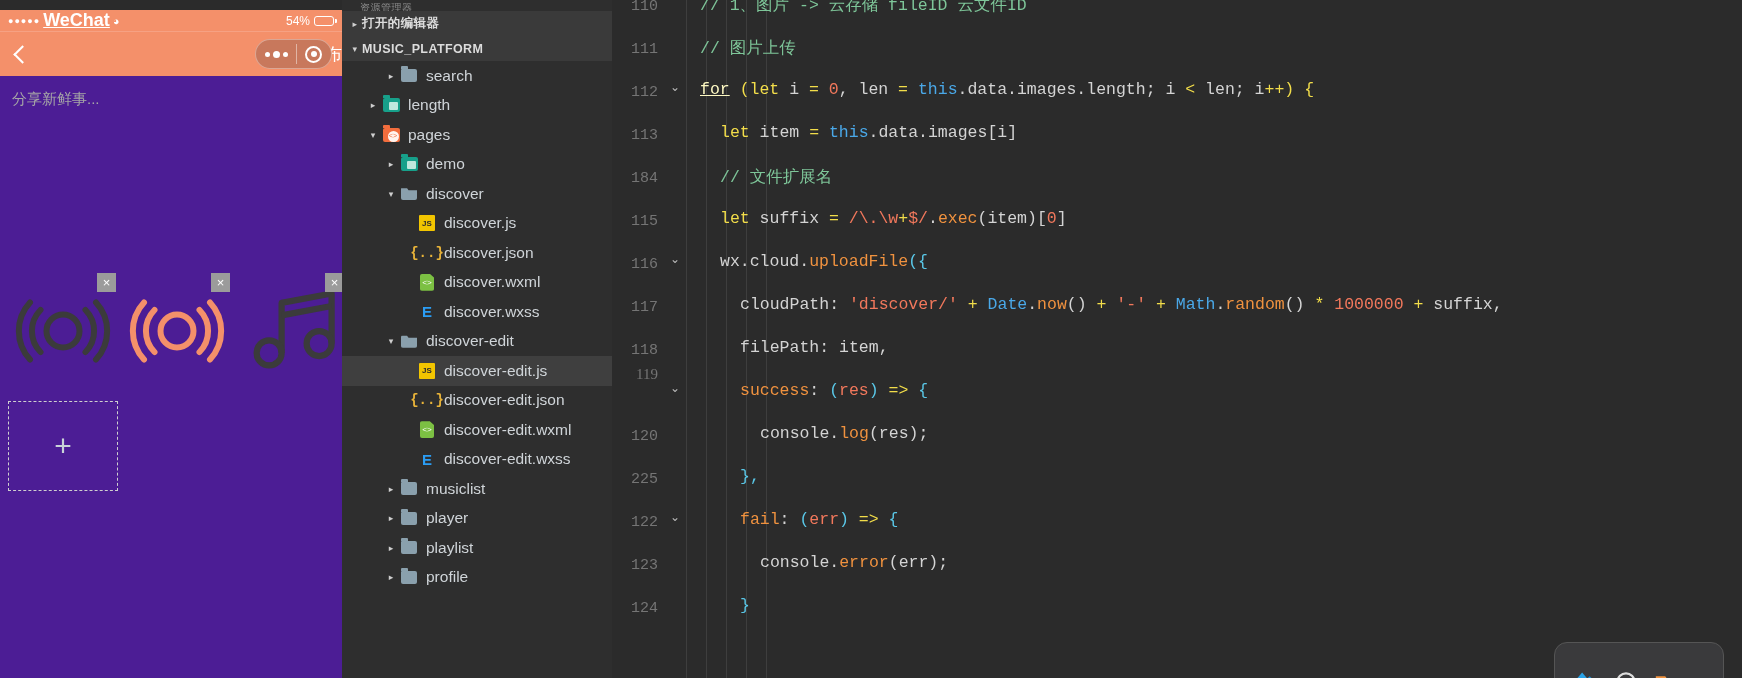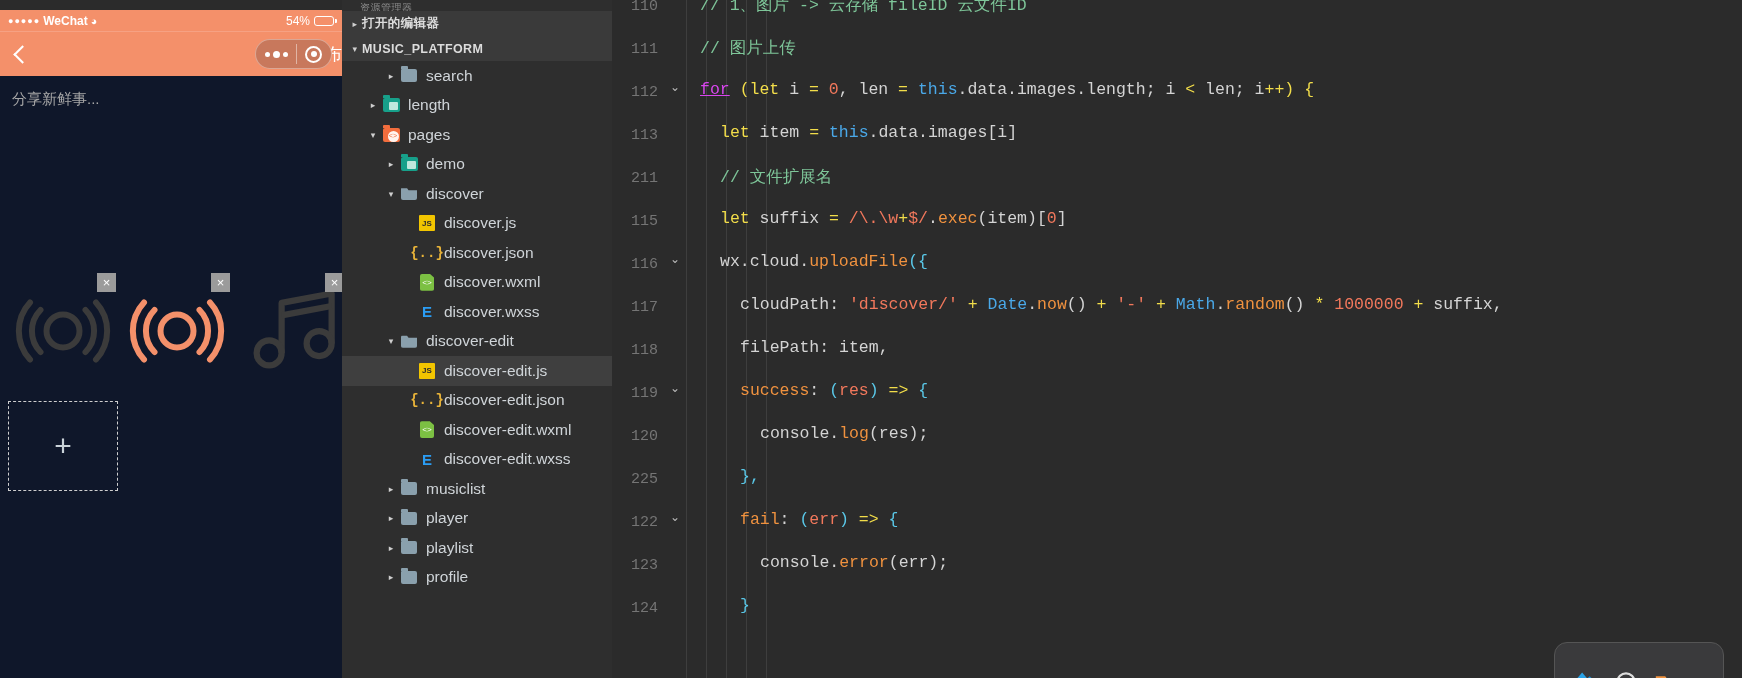--- a/index.html
+++ b/index.html
@@ -8,21 +8,21 @@
   .screen { position:relative; width:1742px; height:678px; display:flex; }
 
   
   .sim { width:342px; height:678px; background:#ffffff; position:relative;
     flex:0 0 342px; overflow:hidden; }
   .sim-topbar { height:10px; background:#2b2b2b; }
   .sim-status { height:22px; background:#f4906a; display:flex; align-items:center;
     color:#fff; font-size:13px; position:relative; padding:0 8px;
     border-bottom:1px solid #f6a183; }
   .sim-status .dots { letter-spacing:1px; font-size:9px; margin-right:3px; }
-  .sim-status .carrier { font-size:12px; font-weight:600; }
+  .sim-status .carrier { font-size:18px; font-weight:600;text-decoration:underline; }
   .sim-status .wifi { margin-left:3px; font-size:11px; }
   .sim-status .time { position:absolute; left:0; right:0; text-align:center;
     font-size:13px; font-weight:600; pointer-events:none; }
   .sim-status .batt { margin-left:auto; display:flex; align-items:center; gap:4px;
     font-size:12px; z-index:2; }
   .batt-shell { width:20px; height:10px; border:1.5px solid #fff; border-radius:3px;
     position:relative; }
   .batt-shell:after { content:""; position:absolute; right:-4px; top:2.5px;
     width:2px; height:4px; background:#fff; border-radius:0 1px 1px 0; }
 
@@ -36,21 +36,21 @@
     background:#c8785c; border-radius:17px; height:30px; padding:0 9px; gap:8px;
     border:1px solid rgba(255,255,255,.35); }
   .cap-dots { display:flex; align-items:center; gap:3px; }
   .cap-dots i { width:5px; height:5px; border-radius:50%; background:#fff; display:block; }
   .cap-dots i.big { width:7px; height:7px; }
   .cap-sep { width:1px; height:20px; background:rgba(255,255,255,.45); }
   .cap-target { width:17px; height:17px; border:2px solid #fff; border-radius:50%;
     display:flex; align-items:center; justify-content:center; }
   .cap-target b { width:6px; height:6px; background:#fff; border-radius:50%; display:block; }
 
-  .sim-body { background:#0f172a; height:calc(678px - 76px); position:relative; }
+  .sim-body { background:#4c1d95; height:calc(678px - 76px); position:relative; }
   .placeholder { color:#a6a6a6; font-size:15px; padding:14px 12px 0 12px; }
 
   .thumbs { position:absolute; top:200px; left:8px; display:flex; gap:4px; }
   .thumb { width:110px; height:110px; position:relative; display:flex;
     align-items:center; justify-content:center; }
   .thumb .xbadge { position:absolute; top:-3px; right:2px; width:19px; height:19px;
     background:#9b9b9b; color:#fff; font-size:13px; line-height:19px;
     text-align:center; }
   .add-box { position:absolute; top:325px; left:8px; width:110px; height:90px;
     border:1px dashed #cfcfcf; display:flex; align-items:center; justify-content:center;
@@ -113,21 +113,21 @@
   .gutter { width:70px; flex:0 0 70px; position:relative; background:#2b2b2b; }
   .gnum { position:absolute; right:24px; color:#757575; font-size:15px;
     font-family:"Liberation Mono","DejaVu Sans Mono",monospace; text-align:right; }
   .gfold { position:absolute; right:2px; color:#b9b9b9; font-size:12px; }
   .code { flex:1; position:relative; padding-left:18px;
     font-family:"Liberation Mono","DejaVu Sans Mono",monospace;
     font-size:16.5px; color:#d4d4d4; white-space:pre; }
   .cline { position:absolute; left:18px; white-space:pre; }
   .vline { position:absolute; width:1px; background:#3e3e3e; top:0; bottom:0; }
   .c-cm { color:#7ec699; }
-  .c-kw { color:#d946ef;text-decoration:underline; }
+  .c-kw { color:#fef9c3;text-decoration:underline; }
   .c-let { color:#f2dd4a; }
   .c-num { color:#f2785c; }
   .c-str { color:#f2785c; }
   .c-this { color:#4aa8e8; }
   .c-fn { color:#f0923f; }
   .c-op { color:#f2dd4a; }
   .c-par { color:#5ac8e8; }
   .c-arg { color:#f2785c; }
   .c-pl { color:#d4d4d4; }
   .c-br1 { color:#f2dd4a; }
@@ -351,27 +351,27 @@
       </div>
   </div>
 
   <div class="editor">
     <div class="gutter" id="gutter">
         <div class="gnum" style="top: -2px;">110</div>
         <div class="gnum" style="top: 41px;">111</div>
         <div class="gnum" style="top: 84px;">112</div>
         <div class="gfold" style="top: 80px;">⌄</div>
         <div class="gnum" style="top: 127px;">113</div>
-        <div class="gnum" style="top: 170px;">211</div>
+        <div class="gnum" style="top: 170px;">184</div>
         <div class="gnum" style="top: 213px;">115</div>
         <div class="gnum" style="top: 256px;">116</div>
         <div class="gfold" style="top: 252px;">⌄</div>
         <div class="gnum" style="top: 299px;">117</div>
         <div class="gnum" style="top: 342px;">118</div>
-        <div class="gnum" style="top: 385px;">119</div>
+        <div class="gnum" style="top: 366px; font-family: Liberation Serif, serif;">119</div>
         <div class="gfold" style="top: 381px;">⌄</div>
         <div class="gnum" style="top: 428px;">120</div>
         <div class="gnum" style="top: 471px;">225</div>
         <div class="gnum" style="top: 514px;">122</div>
         <div class="gfold" style="top: 510px;">⌄</div>
         <div class="gnum" style="top: 557px;">123</div>
         <div class="gnum" style="top: 600px;">124</div>
       </div>
     <div class="code" id="code"><div class="vline" style="left: 4px;"></div><div class="vline" style="left: 24px;"></div><div class="vline" style="left: 44px;"></div><div class="vline" style="left: 64px;"></div><div class="vline" style="left: 84px;"></div><div class="cline" style="top: -6px; left: 18px;"><span class="c-cm">// 1、图片 -&gt; 云存储 fileID 云文件ID</span></div><div class="cline" style="top: 37px; left: 18px;"><span class="c-cm">// 图片上传</span></div><div class="cline" style="top: 80px; left: 18px;"><span class="c-kw">for</span><span class="c-pl"> </span><span class="c-br1">(</span><span class="c-let">let</span><span class="c-pl"> i </span><span class="c-op">=</span><span class="c-pl"> </span><span class="c-num">0</span><span class="c-pl">, len </span><span class="c-op">=</span><span class="c-pl"> </span><span class="c-this">this</span><span class="c-pl">.data.images.length; i </span><span class="c-op">&lt;</span><span class="c-pl"> len; i</span><span class="c-op">++</span><span class="c-br1">)</span><span class="c-pl"> </span><span class="c-br1">{</span></div><div class="cline" style="top: 123px; left: 38px;"><span class="c-let">let</span><span class="c-pl"> item </span><span class="c-op">=</span><span class="c-pl"> </span><span class="c-this">this</span><span class="c-pl">.data.images[i]</span></div><div class="cline" style="top: 166px; left: 38px;"><span class="c-cm">// 文件扩展名</span></div><div class="cline" style="top: 209px; left: 38px;"><span class="c-let">let</span><span class="c-pl"> suffix </span><span class="c-op">=</span><span class="c-pl"> </span><span class="c-str">/\.\w</span><span class="c-op">+</span><span class="c-str">$/</span><span class="c-pl">.</span><span class="c-fn">exec</span><span class="c-pl">(item)[</span><span class="c-num">0</span><span class="c-pl">]</span></div><div class="cline" style="top: 252px; left: 38px;"><span class="c-pl">wx.cloud.</span><span class="c-fn">uploadFile</span><span class="c-br3">(</span><span class="c-br3">{</span></div><div class="cline" style="top: 295px; left: 58px;"><span class="c-pl">cloudPath</span><span class="c-pl">: </span><span class="c-str">'discover/'</span><span class="c-op"> + </span><span class="c-this">Date</span><span class="c-pl">.</span><span class="c-fn">now</span><span class="c-pl">()</span><span class="c-op"> + </span><span class="c-str">'-'</span><span class="c-op"> + </span><span class="c-this">Math</span><span class="c-pl">.</span><span class="c-fn">random</span><span class="c-pl">()</span><span class="c-op"> * </span><span class="c-num">1000000</span><span class="c-op"> + </span><span class="c-pl">suffix,</span></div><div class="cline" style="top: 338px; left: 58px;"><span class="c-pl">filePath</span><span class="c-pl">: item,</span></div><div class="cline" style="top: 381px; left: 58px;"><span class="c-fn">success</span><span class="c-pl">: </span><span class="c-par">(</span><span class="c-arg">res</span><span class="c-par">)</span><span class="c-pl"> </span><span class="c-op">=&gt;</span><span class="c-pl"> </span><span class="c-par">{</span></div><div class="cline" style="top: 424px; left: 78px;"><span class="c-pl">console.</span><span class="c-fn">log</span><span class="c-pl">(res);</span></div><div class="cline" style="top: 467px; left: 58px;"><span class="c-par">},</span></div><div class="cline" style="top: 510px; left: 58px;"><span class="c-fn">fail</span><span class="c-pl">: </span><span class="c-par">(</span><span class="c-arg">err</span><span class="c-par">)</span><span class="c-pl"> </span><span class="c-op">=&gt;</span><span class="c-pl"> </span><span class="c-par">{</span></div><div class="cline" style="top: 553px; left: 78px;"><span class="c-pl">console.</span><span class="c-fn">error</span><span class="c-pl">(err);</span></div><div class="cline" style="top: 596px; left: 58px;"><span class="c-par">}</span></div></div>
     <div class="dock">

